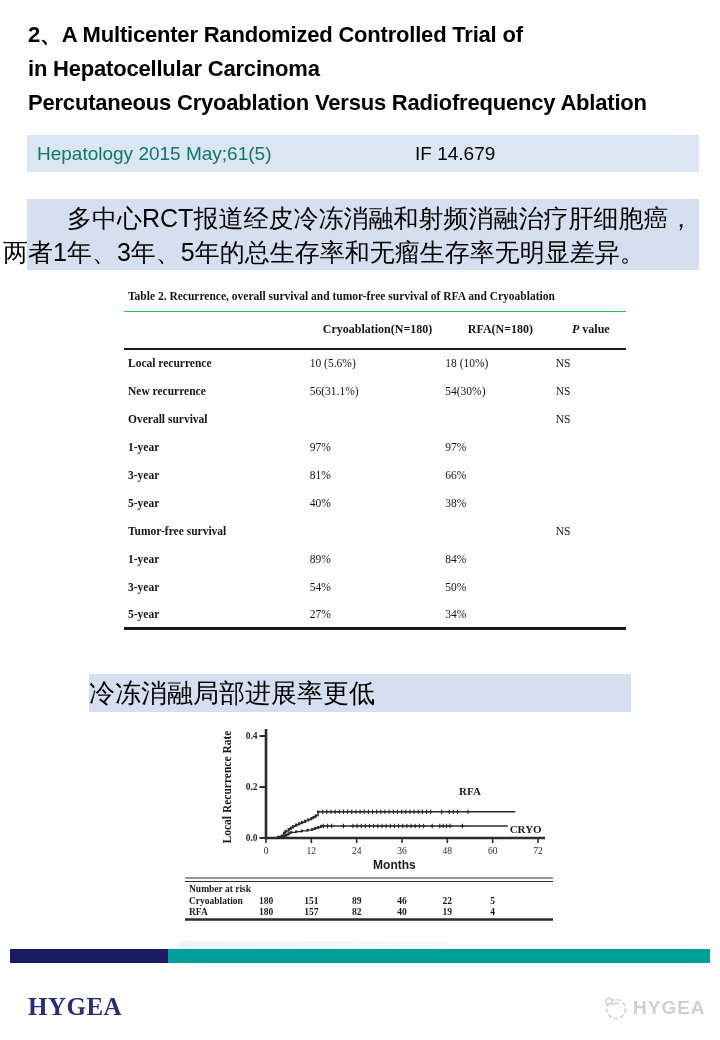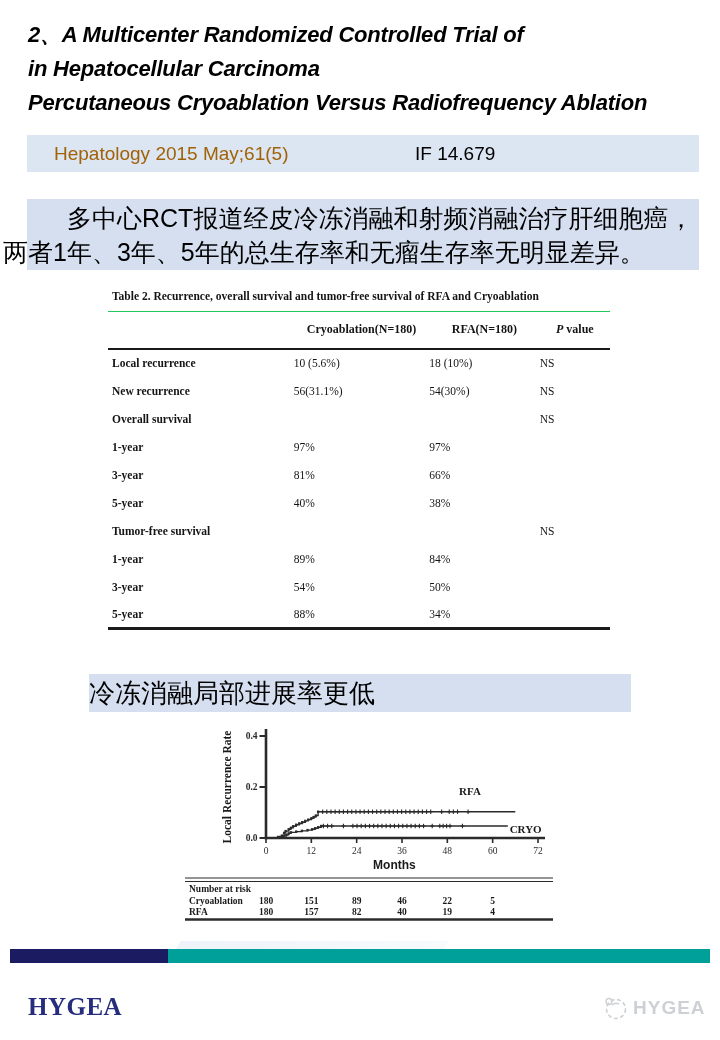--- a/index.html
+++ b/index.html
@@ -4,41 +4,41 @@
 <style>
   * { margin:0; padding:0; box-sizing:border-box; }
   body { background:#888; font-family:"Liberation Sans",sans-serif; }
   .slide {
     position:relative; width:720px; height:1040px;
     background:#ffffff; overflow:hidden; margin:0 auto;
   }
 
   
   .title-block { position:absolute; left:28px; top:18px; width:686px; color:#000; }
-  .title-line { font-weight:bold; font-size:22px; line-height:34px; letter-spacing:-0.2px; white-space:nowrap;font-style:italic; }
+  .title-line { font-weight:bold; font-size:22px; line-height:34px; letter-spacing:-0.2px; white-space:nowrap; }
 
   
   .journal-banner {
     position:absolute; left:27px; top:135px; width:672px; height:37px;
     background:#dce5f2; display:flex; align-items:center;
   }
-  .journal-source { position:absolute; left:27px; font-size:19px; color:#a16207; }
+  .journal-source { position:absolute; left:10px; font-size:19px; color:#0f766e; }
   .journal-if { position:absolute; left:388px; font-size:19px; color:#000; }
 
   
   .summary-box {
     position:absolute; left:27px; top:199px; width:672px; height:71px;
     background:#d5dff0; color:#000; font-size:25px; line-height:34px; padding-top:2px;
   }
   .summary-line1 { padding-left:40px; white-space:nowrap; }
   .summary-line2 { margin-left:-24px; white-space:nowrap; }
 
   
   .paper-table-wrap {
-    position:absolute; left:108px; top:290px; width:502px;
+    position:absolute; left:124px; top:290px; width:502px;
     font-family:"Liberation Serif",serif; color:#141414;
   }
   .paper-caption { font-weight:bold; font-size:11.5px; padding-left:4px; margin-bottom:9px; white-space:nowrap; }
   table.paper-table { width:100%; border-collapse:collapse; border-top:1px solid #22c55e; border-bottom:3px solid #1a1a1a; }
   table.paper-table thead tr { height:37px; border-bottom:2.5px solid #1a1a1a; }
   table.paper-table th { font-weight:bold; font-size:12px; text-align:center; vertical-align:middle; }
   table.paper-table tbody tr { height:28px; }
   table.paper-table td { vertical-align:middle; font-size:11.5px; }
   td.row-label { font-weight:bold; font-size:12px; text-align:left; padding-left:4px; }
   td.val { }
@@ -162,21 +162,21 @@
             <td class="val"></td>
           </tr>
           <tr>
             <td class="row-label">3-year</td>
             <td class="val">54%</td>
             <td class="val">50%</td>
             <td class="val"></td>
           </tr>
           <tr>
             <td class="row-label">5-year</td>
-            <td class="val">88%</td>
+            <td class="val">27%</td>
             <td class="val">34%</td>
             <td class="val"></td>
           </tr>
         </tbody>
     </table>
   </div>
 
   <div class="figure-banner" style="background: rgb(213, 223, 240);">冷冻消融局部进展率更低</div>
 
   <svg class="km-figure" viewBox="0 0 370 215">

